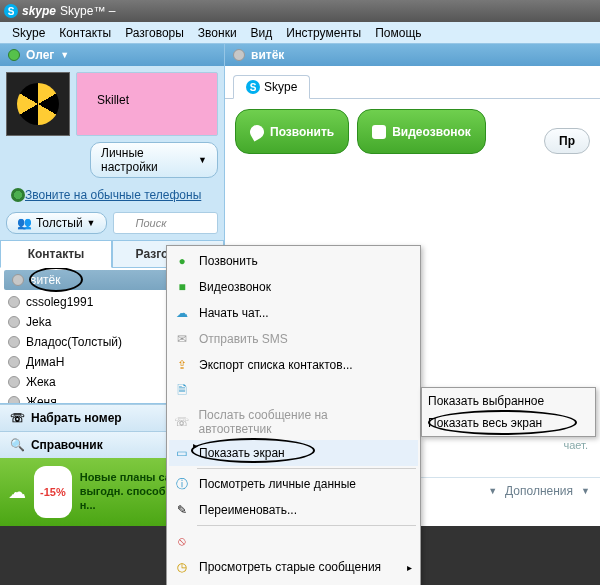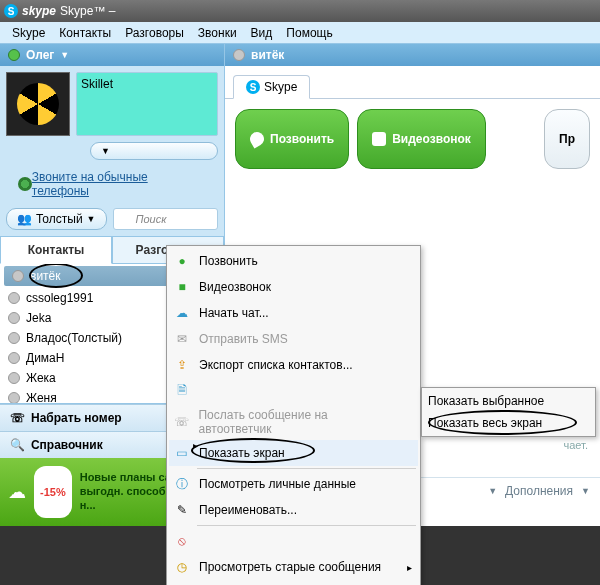--- a/index.html
+++ b/index.html
@@ -7,23 +7,23 @@
 .title-bar { height: 22px; background: linear-gradient(#777,#555); display: flex; align-items: center; padding: 0 4px; color: #fff; gap: 4px; }
 .title-bar .skype-word { font-weight: bold; font-style: italic; color: #fff; }
 .menu-bar { height: 22px; background: #d8eefc; display: flex; align-items: center; padding: 0 6px; gap: 2px; border-bottom: 1px solid #96c6e6; }
 .menu-bar span { padding: 2px 6px; cursor: default; }
 .main { display: flex; height: 482px; background: #f5fbff; }
 .sidebar { width: 225px; background: #cbe6f7; border-right: 1px solid #96c6e6; display: flex; flex-direction: column; }
 .me-header { background: linear-gradient(#7ab8e0,#5ba0d0); padding: 4px 8px; color: #fff; font-weight: bold; display: flex; align-items: center; gap: 6px; }
 .me-row { display: flex; padding: 6px; gap: 6px; }
 .avatar { width: 64px; height: 64px; background: radial-gradient(circle at 50% 50%, #ffcc33 0 18%, #000 18% 20%, #ffcc33 20% 40%, #000 40% 42%, #222 42% 100%); border: 1px solid #666; position: relative; }
 .avatar::after { content:""; position:absolute; inset:10px; background: conic-gradient(#ffcc33 0 60deg,#000 60deg 120deg,#ffcc33 120deg 180deg,#000 180deg 240deg,#ffcc33 240deg 300deg,#000 300deg 360deg); border-radius:50%; }
-.mood { flex: 1; background: #5eead4; border: 1px solid #aacde4; padding: 4px; border-radius: 2px; min-height: 52px; }
+.mood { flex: 1; background: #f9a8d4; border: 1px solid #aacde4; padding: 20px; border-radius: 2px; min-height: 52px; }
 .profile-drop { margin: 0 6px 6px 90px; background: linear-gradient(#fafdff,#d6ecf9); border: 1px solid #8fbcd9; border-radius: 10px; padding: 3px 10px; font-size: 11px; display: inline-flex; align-items: center; gap: 4px; }
-.call-phones { padding: 4px 18px; font-size: 11px; color: #1a5c99; text-decoration: underline; display: flex; align-items: center; gap: 0; }
+.call-phones { padding: 4px 11px; font-size: 11px; color: #1a5c99; text-decoration: underline; display: flex; align-items: center; gap: 0; }
 .phone-ico { width:14px; height:14px; background: radial-gradient(circle,#4CAF50 40%,#2e7d32 42%); border-radius:50%; display:inline-block; }
 .add-search { display: flex; align-items: center; gap: 6px; padding: 6px; }
 .btn-add { background: linear-gradient(#fafdff,#d6ecf9); border: 1px solid #8fbcd9; border-radius: 10px; padding: 3px 10px; font-size: 12px; display: flex; align-items: center; gap: 4px; }
 .search { flex: 1; background: #fff; border: 1px solid #aacde4; border-radius: 3px; padding: 4px 22px; color: #888; font-style: italic; font-size: 11px; }
 .list-tabs { display: flex; }
 .list-tabs .tab { flex: 1; padding: 6px; text-align: center; background: #e8f4fc; border: 1px solid #96c6e6; font-weight: bold; color: #333; }
 .list-tabs .tab.active { background: #fff; border-bottom: 1px solid #fff; }
 .contacts { background: #fff; flex: 1; overflow: hidden; }
 .contact { display: flex; align-items: center; gap: 6px; padding: 3px 8px; }
 .contact.sel { background: linear-gradient(#8fb6cf,#7aa5c1); color: #fff; border-radius: 2px; margin: 2px 4px; position: relative; }
@@ -37,21 +37,21 @@
 .promo-text { font-size: 11px; font-weight: bold; line-height: 1.25; color: #094700; }
 .conversation { flex: 1; background: #fff; display: flex; flex-direction: column; }
 .conv-header { background: linear-gradient(#7ab8e0,#5ba0d0); padding: 4px 8px; color: #fff; font-weight: bold; display: flex; align-items: center; gap: 6px; }
 .conv-tabs { padding: 8px 8px 0 8px; }
 .conv-tab { display: inline-flex; align-items: center; gap: 4px; background: #fff; border: 1px solid #bcd; border-bottom: 1px solid #fff; border-radius: 4px 4px 0 0; padding: 4px 12px; position: relative; top: 1px; }
 .sk-ico { width:14px; height:14px; border-radius:50%; background:#00aff0; display:inline-flex; align-items:center; justify-content:center; color:#fff; font-weight:bold; font-size:10px; }
 .toolbar { border-top: 1px solid #bcd; padding: 10px; display: flex; gap: 8px; }
 .call-btn { background: linear-gradient(#6fcf4e,#44a92b); color: #fff; border: 1px solid #2e8f1e; border-radius: 14px; padding: 5px 14px; font-weight: bold; display: flex; align-items: center; gap: 6px; }
 .call-btn .ico { width:14px; height:14px; background:#fff; border-radius:3px; }
 .call-btn.phone .ico { border-radius: 50% 50% 50% 0; transform: rotate(-30deg); }
-.sec-btn { background: linear-gradient(#fafdff,#e6eef3); border: 1px solid #b5c0c7; border-radius: 14px; padding: 22px 14px; font-weight: bold; }
+.sec-btn { background: linear-gradient(#fafdff,#e6eef3); border: 1px solid #b5c0c7; border-radius: 14px; padding: 5px 14px; font-weight: bold; margin-top: 19px; }
 .conv-body { flex: 1; position: relative; }
 .timeline-faded { position:absolute; bottom:48px; right:10px; color:#b7c3cc; font-size:11px; display:flex; gap:10px; }
 .conv-footer { border-top: 1px solid #d3e2ec; padding: 6px 10px; display: flex; align-items: center; gap: 8px; color: #6b7f8d; font-size: 11px; }
 .ctx-menu { position: absolute; background: #f7f7f7; border: 1px solid #9b9b9b; box-shadow: 2px 2px 5px rgba(0,0,0,.25); padding: 2px; }
 .ctx-menu.main-ctx { left: 166px; top: 245px; width: 255px; }
 .ctx-menu.sub-ctx { left: 421px; top: 387px; width: 175px; }
 .ctx-item { display: flex; align-items: center; padding: 4px 20px 4px 4px; gap: 8px; position: relative; }
 .ctx-item.disabled { color: #9a9a9a; }
 .ctx-item .mi-ico { width: 18px; height: 18px; display: inline-flex; align-items: center; justify-content: center; }
 .ctx-sep { height: 1px; background: #cfcfcf; margin: 2px 2px 2px 28px; }
@@ -70,36 +70,38 @@
   <span class="skype-word">skype</span>
   <span>Skype™ –</span>
 </div>
 
 <div class="menu-bar">
   <span>Skype</span>
   <span>Контакты</span>
   <span>Разговоры</span>
   <span>Звонки</span>
   <span>Вид</span>
+  <span>Инструменты</span>
   <span>Помощь</span>
 </div>
 
 <div class="main">
 
   <div class="sidebar">
     <div class="me-header">
       <span class="status-dot online"></span>
       <span>Олег</span>
       <span class="chev">▼</span>
     </div>
     <div class="me-row">
       <div class="avatar"></div>
       <div class="mood">Skillet</div>
     </div>
     <div class="profile-drop">
+      <span>Личные настройки</span>
       <span class="chev">▼</span>
     </div>
     <div class="call-phones">
       <span class="phone-ico"></span>
       <span>Звоните на обычные телефоны</span>
     </div>
     <div class="add-search">
       <div class="btn-add">
         <span>👥</span>
         <span>Толстый</span>

